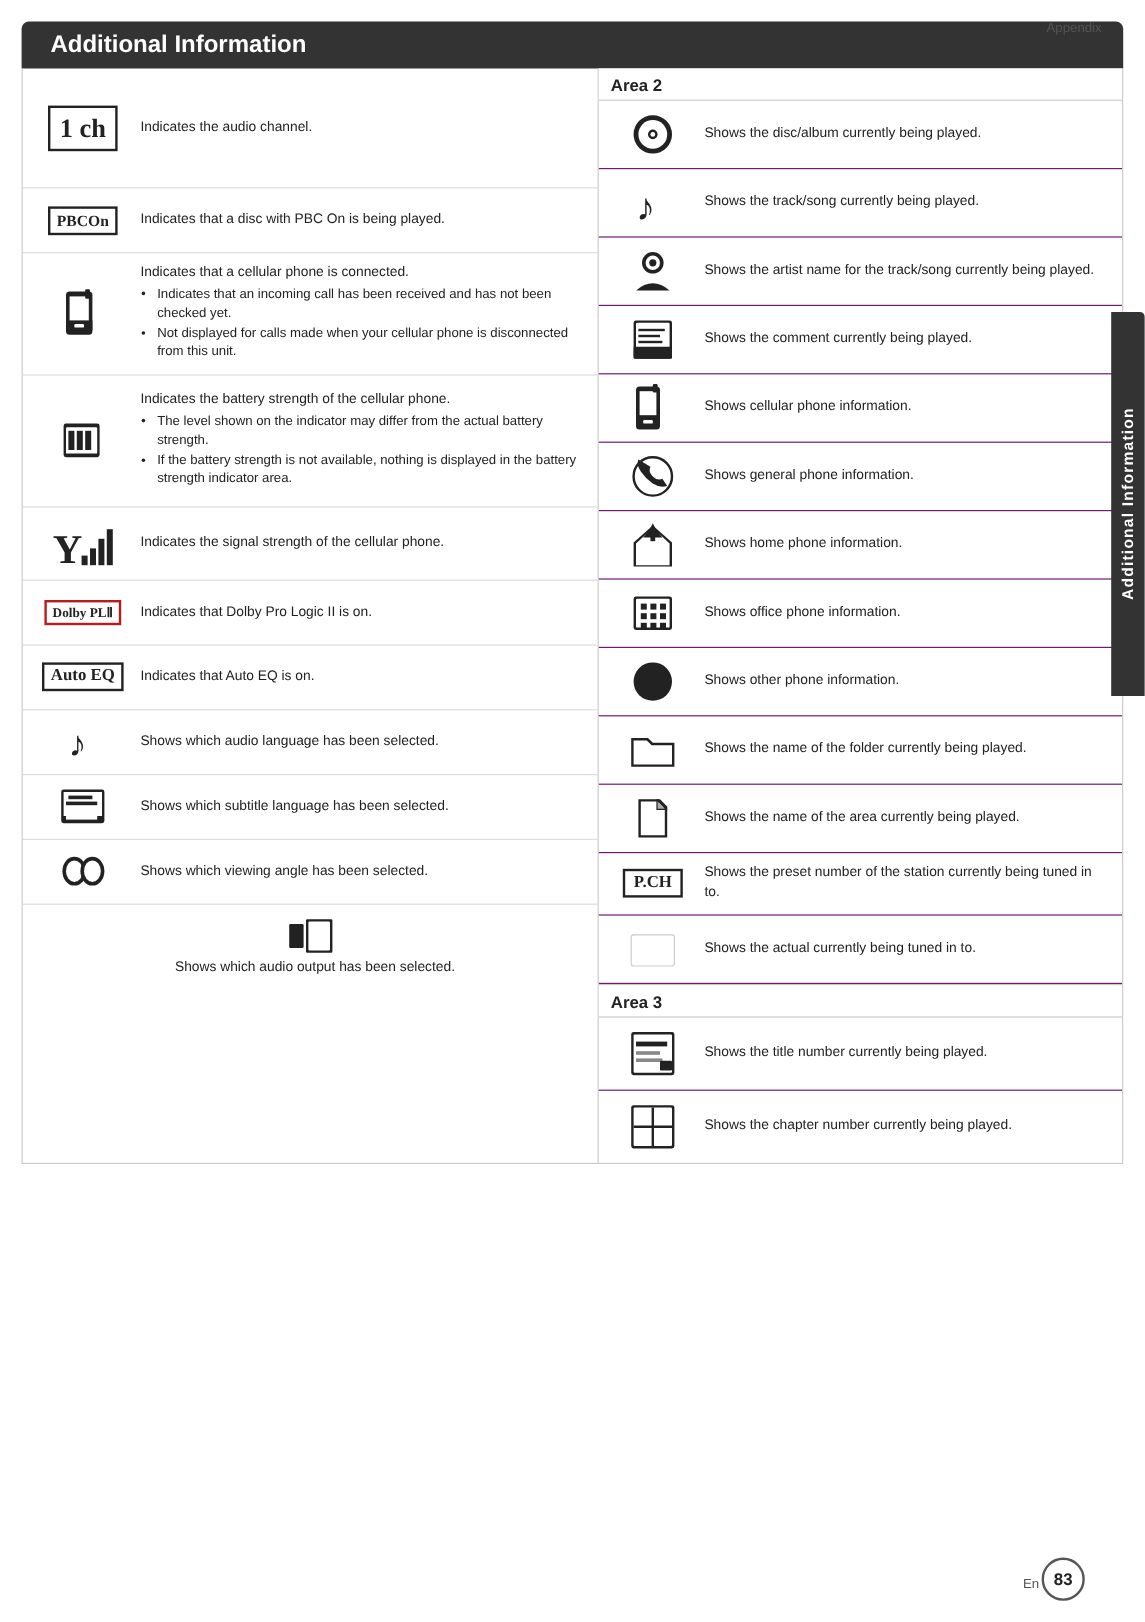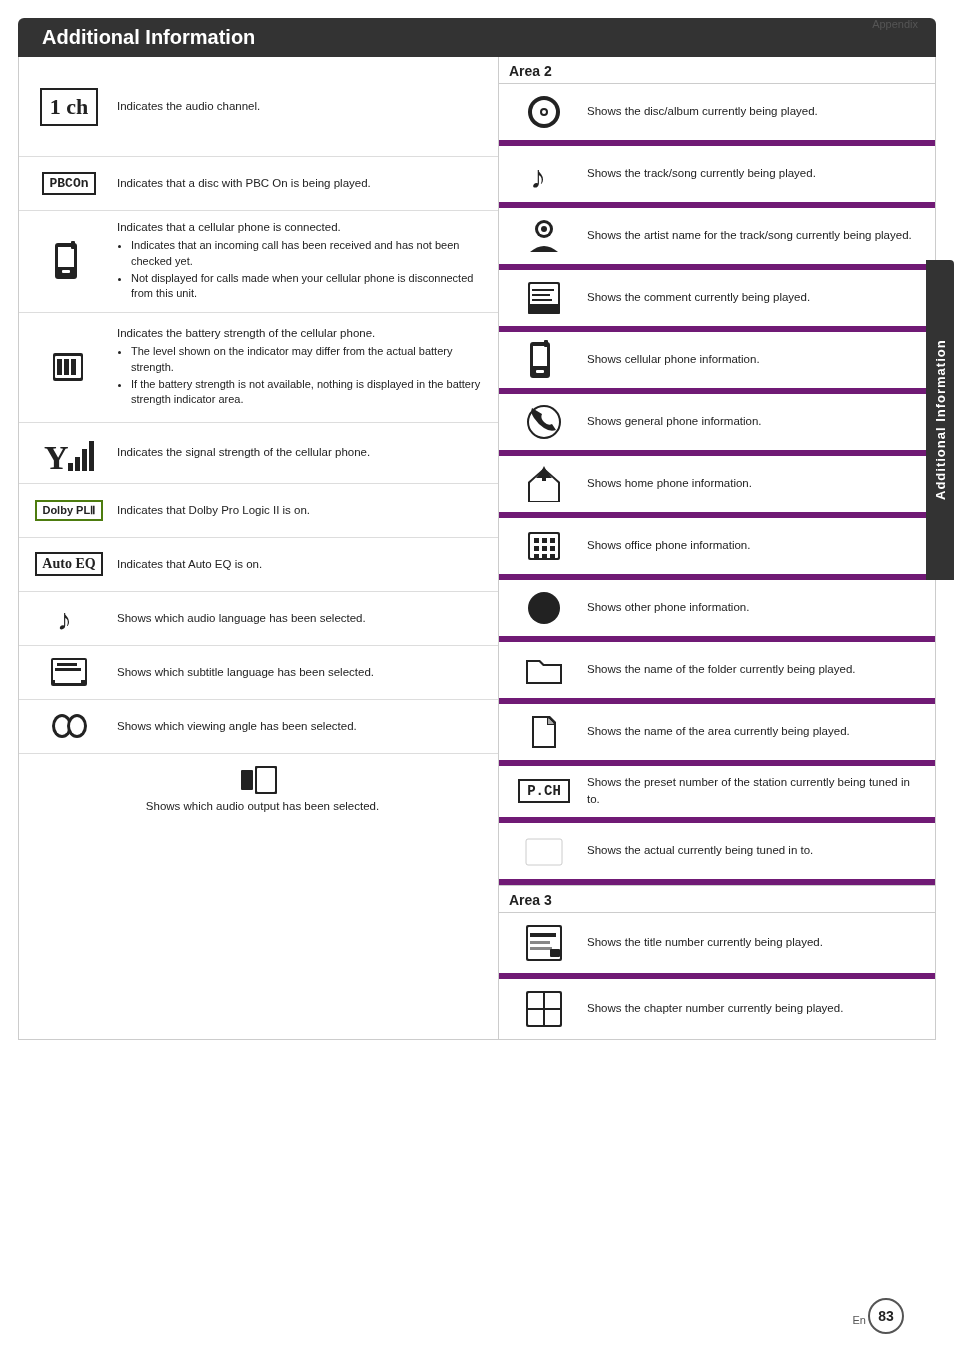--- a/index.html
+++ b/index.html
@@ -153,28 +153,28 @@
       font-size: 22px;
       font-weight: bold;
       padding: 4px 8px;
       font-family: serif;
     }
     .icon-pbc {
       border: 2px solid #222;
       font-size: 13px;
       font-weight: bold;
       padding: 2px 5px;
-      font-family: Liberation Mono, monospace;
+      font-family: Liberation Serif, serif;
     }
     .icon-dolby {
-      border: 2px solid #4d7c0f;
+      border: 2px solid #b91c1c;
       font-size: 13px;
       font-weight: bold;
       padding: 2px 5px;
-      font-family: Liberation Sans, sans-serif;
+      font-family: Liberation Serif, serif;
     }
     .icon-autoeq {
       border: 2px solid #222;
       font-size: 14px;
       font-weight: bold;
       padding: 2px 5px;
       font-family: serif;
     }
 
     
@@ -182,21 +182,21 @@
       width: 44px;
       height: 44px;
     }
     .icon-svg-sm {
       width: 36px;
       height: 36px;
     }
 
     
     .right-col .info-row {
-      border-bottom: 6px solid #701a75;
+      border-bottom: 1px solid #701a75;
       min-height: 50px;
     }
 
     .area-heading-right {
       font-size: 14px;
       font-weight: bold;
       padding: 6px 10px 4px 10px;
       border-bottom: 1px solid #ccc;
       background: #fff;
       border-top: 1px solid #ccc;

